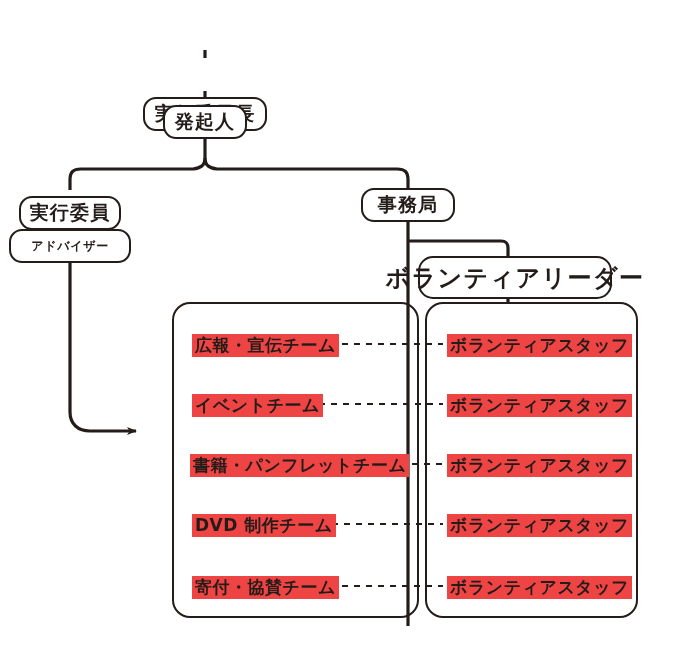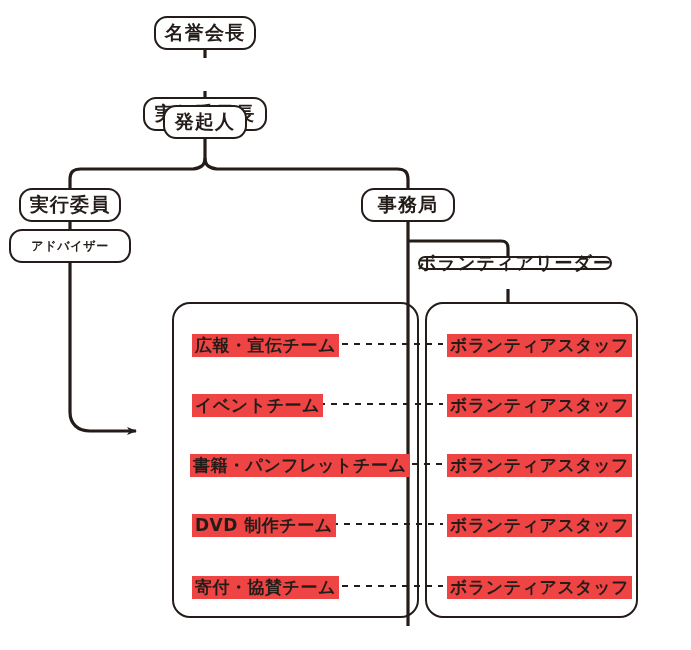--- a/index.html
+++ b/index.html
@@ -30,21 +30,21 @@
     justify-content: center;
     border: 2.5px solid #241c19;
     background: #ffffff;
     color: #241c19;
     font-weight: bold;
     white-space: nowrap;
     letter-spacing: 0.06em;
     z-index: 5;
   }
   .node-top      { border-radius: 13px; height: 34px; font-size: 19px; }
-  .node-leader   { border-radius: 15px; height: 14px; font-size: 18px; }
+  .node-leader   { border-radius: 15px; height: 43px; font-size: 24px; }
   .group-box {
     position: absolute;
     box-sizing: border-box;
     border: 2.5px solid #241c19;
     border-radius: 18px;
     background: transparent;
     z-index: 2;
   }
   .row-label {
     position: absolute;
@@ -101,33 +101,30 @@
 
     <g stroke="#241c19" fill="none" stroke-width="2" stroke-dasharray="6 6">
       <line x1="330" y1="344" x2="443" y2="344"></line>
       <line x1="283" y1="404" x2="443" y2="404"></line>
       <line x1="388" y1="464" x2="443" y2="464"></line>
       <line x1="320" y1="524" x2="443" y2="524"></line>
       <line x1="330" y1="586" x2="443" y2="586"></line>
     </g>
   </svg>
 
-  <div class="node-box node-top" style="left:154px; top:16px; width:102px;">
-    <span>名誉会長</span>
-  </div>
 
   <div class="node-box node-top" style="left:143px; top:57px; width:124px;margin-top:40px;">
     <span>実行委員長</span>
   </div>
 
   <div class="node-box node-top" style="left:163px; top:105px; width:84px;">
     <span>発起人</span>
   </div>
 
-  <div class="node-box node-top" style="left:19px; top:188px; width:102px;">
+  <div class="node-box node-top" style="left:19px; top:196px; width:102px;">
     <span>実行委員</span>
   </div>
 
   <div class="node-box node-top" style="left:9px; top:229px; width:122px; font-size:12px;">
     <span>アドバイザー</span>
   </div>
 
   <div class="node-box node-top" style="left:361px; top:188px; width:94px;">
     <span>事務局</span>
   </div>

